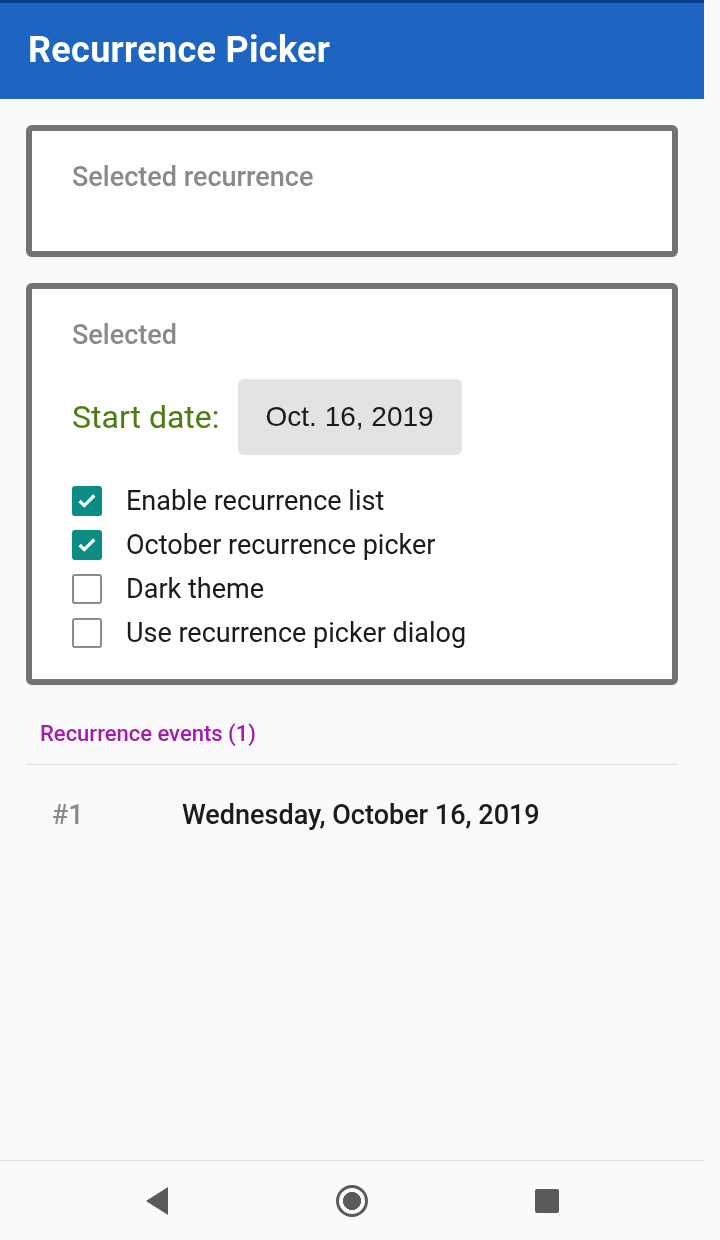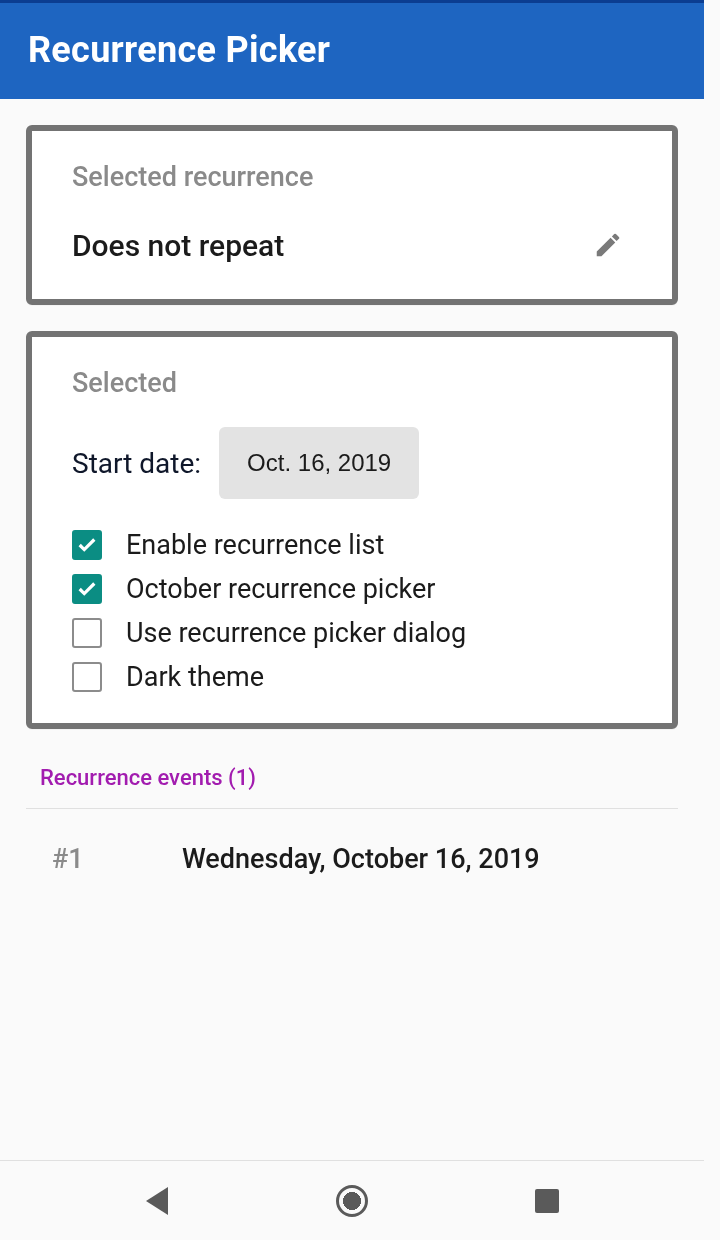--- a/index.html
+++ b/index.html
@@ -15,25 +15,25 @@
     border-radius: 6px;
     padding: 30px 40px 30px 40px;
     box-shadow: 0 1px 1px rgba(0,0,0,0.03);
   }
   .card-title { color: #8a8a8a; font-size: 27px; font-weight: 500; margin-bottom: 28px; }
   .recurrence-row { display: flex; align-items: center; justify-content: space-between; }
   .recurrence-value { color: #1b1b1b; font-size: 30px; font-weight: 500; }
   .edit-btn { width: 48px; height: 48px; display: flex; align-items: center; justify-content: center; background: transparent; border: none; cursor: pointer; }
   .edit-btn svg { width: 30px; height: 30px; fill: #7a7a7a; }
   .option-row { display: flex; align-items: center; gap: 18px; margin-bottom: 6px; }
-  .start-label { color: #0f172a; font-size: 28px; font-weight: 400; }
+  .start-label { color: #4d7c0f; font-size: 32px; font-weight: 400; }
   .date-chip {
     background: #e3e3e3;
     color: #1b1b1b;
-    font-size: 24px;
+    font-size: 28px;
     font-weight: 400;
     padding: 22px 28px;
     border-radius: 6px;
     border: none;
     cursor: pointer;
   }
   .checkbox-list { margin-top: 30px; display: flex; flex-direction: column; gap: 12px; }
   .checkbox-row { display: flex; align-items: center; gap: 24px; cursor: pointer; }
   .cb {
     width: 30px; height: 30px;
@@ -69,28 +69,20 @@
   <div class="status-bar"></div>
 
   <div class="app-bar">
     <div class="app-bar-title">Recurrence Picker</div>
   </div>
 
   <div class="content">
 
     <div class="card">
       <div class="card-title">Selected recurrence</div>
-      <div class="recurrence-row">
-        <div class="recurrence-value">Does not repeat</div>
-        <button class="edit-btn">
-          <svg viewBox="0 0 24 24">
-              <path d="M3 17.25V21h3.75l11.06-11.06-3.75-3.75L3 17.25zM20.71 7.04a1 1 0 0 0 0-1.41l-2.34-2.34a1 1 0 0 0-1.41 0l-1.83 1.83 3.75 3.75 1.83-1.83z"></path>
-            </svg>
-        </button>
-      </div>
     </div>
 
     <div class="card">
       <div class="card-title">Selected</div>
       <div class="option-row">
         <span class="start-label">Start date:</span>
         <button class="date-chip">Oct. 16, 2019</button>
       </div>
       <div class="checkbox-list">
         <div class="checkbox-row">
@@ -104,25 +96,25 @@
         <div class="checkbox-row">
           <span class="cb checked">
               <svg viewBox="0 0 24 24">
                 <polyline points="4 12 9 17 20 6"></polyline>
               </svg>
             </span>
           <span class="cb-label">October recurrence picker</span>
         </div>
         <div class="checkbox-row">
           <span class="cb"></span>
-          <span class="cb-label">Use recurrence picker dialog</span>
+          <span class="cb-label">Dark theme</span>
         </div>
         <div class="checkbox-row">
           <span class="cb"></span>
-          <span class="cb-label">Dark theme</span>
+          <span class="cb-label">Use recurrence picker dialog</span>
         </div>
       </div>
     </div>
 
     <div>
       <div class="events-header">Recurrence events (1)</div>
       <div class="events-list">
         <div class="event-row">
           <span class="event-index">#1</span>
           <span class="event-date">Wednesday, October 16, 2019</span>

